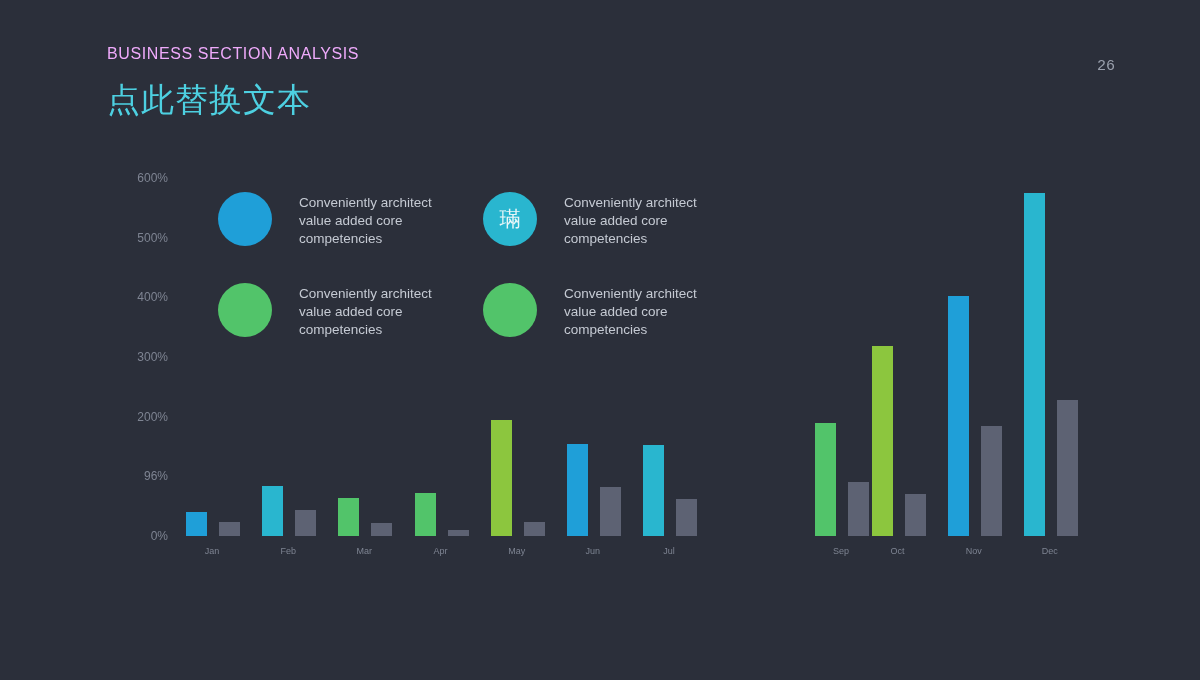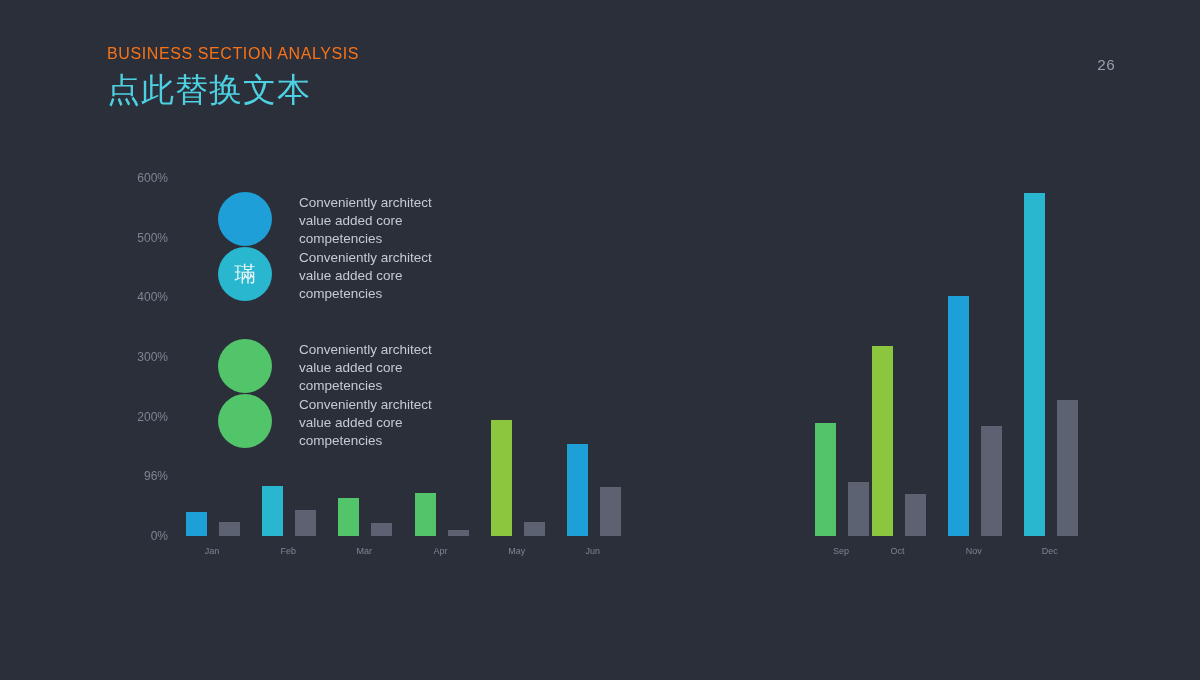--- a/index.html
+++ b/index.html
@@ -13,26 +13,26 @@
     position: relative;
     width: 1200px; height: 680px;
     background: #2b2f3a;
   }
 
   
   #header { position: absolute; left: 107px; top: 45px; }
   #eyebrow {
     font-size: 16px;
     letter-spacing: 0.6px;
-    color: #f97316;
+    color: #f0abfc;
     font-weight: 400;
     white-space: nowrap;
   }
   #headline {
-    margin-top: 5px;
+    margin-top: 15px;
     font-size: 33px;
     color: #4dd0e1;
     letter-spacing: 1px;
     white-space: nowrap;
     font-weight: 400;
   }
   #page-number {
     position: absolute;
     right: 85px; top: 58px;
     font-size: 15px;
@@ -92,21 +92,21 @@
     font-size: 9px;
     color: #7e8492;
   }
 
   
   #legend {
     position: absolute;
     left: 218px; top: 192px;
     width: 530px;
   }
-  .legend-row { display: flex; gap: 0; margin-bottom: 36px; flex-direction: column; }
+  .legend-row { display: flex; gap: 0; margin-bottom: 36px; }
   .legend-item { display: flex; align-items: flex-start; width: 270px; }
   .legend-dot {
     width: 54px; height: 54px;
     border-radius: 50%;
     flex: 0 0 54px;
     display: flex;
     align-items: center;
     justify-content: center;
     font-size: 21px;
     color: #e8f6f8;
@@ -178,20 +178,27 @@
           </div>
           <div class="x-label">May</div>
         </div>
         <div class="group" style="left: 380.833px;">
           <div class="bars">
             <div class="bar" style="height: 92.4833px; background: rgb(31, 159, 216);"></div>
             <div class="bar gray" style="height: 48.9267px; background: rgb(93, 98, 115);"></div>
           </div>
           <div class="x-label">Jun</div>
         </div>
+        <div class="group" style="left: 457px;">
+          <div class="bars">
+            <div class="bar" style="height: 90.6933px; background: rgb(41, 182, 207);"></div>
+            <div class="bar gray" style="height: 36.9933px; background: rgb(93, 98, 115);"></div>
+          </div>
+          <div class="x-label">Jul</div>
+        </div>
         <div class="group" style="left: 629px;">
           <div class="bars">
             <div class="bar" style="height: 113.367px; background: rgb(82, 196, 106);"></div>
             <div class="bar gray" style="height: 53.7px; background: rgb(93, 98, 115);"></div>
           </div>
           <div class="x-label">Sep</div>
         </div>
         <div class="group" style="left: 685.5px;">
           <div class="bars">
             <div class="bar" style="height: 189.74px; background: rgb(140, 198, 62);"></div>

